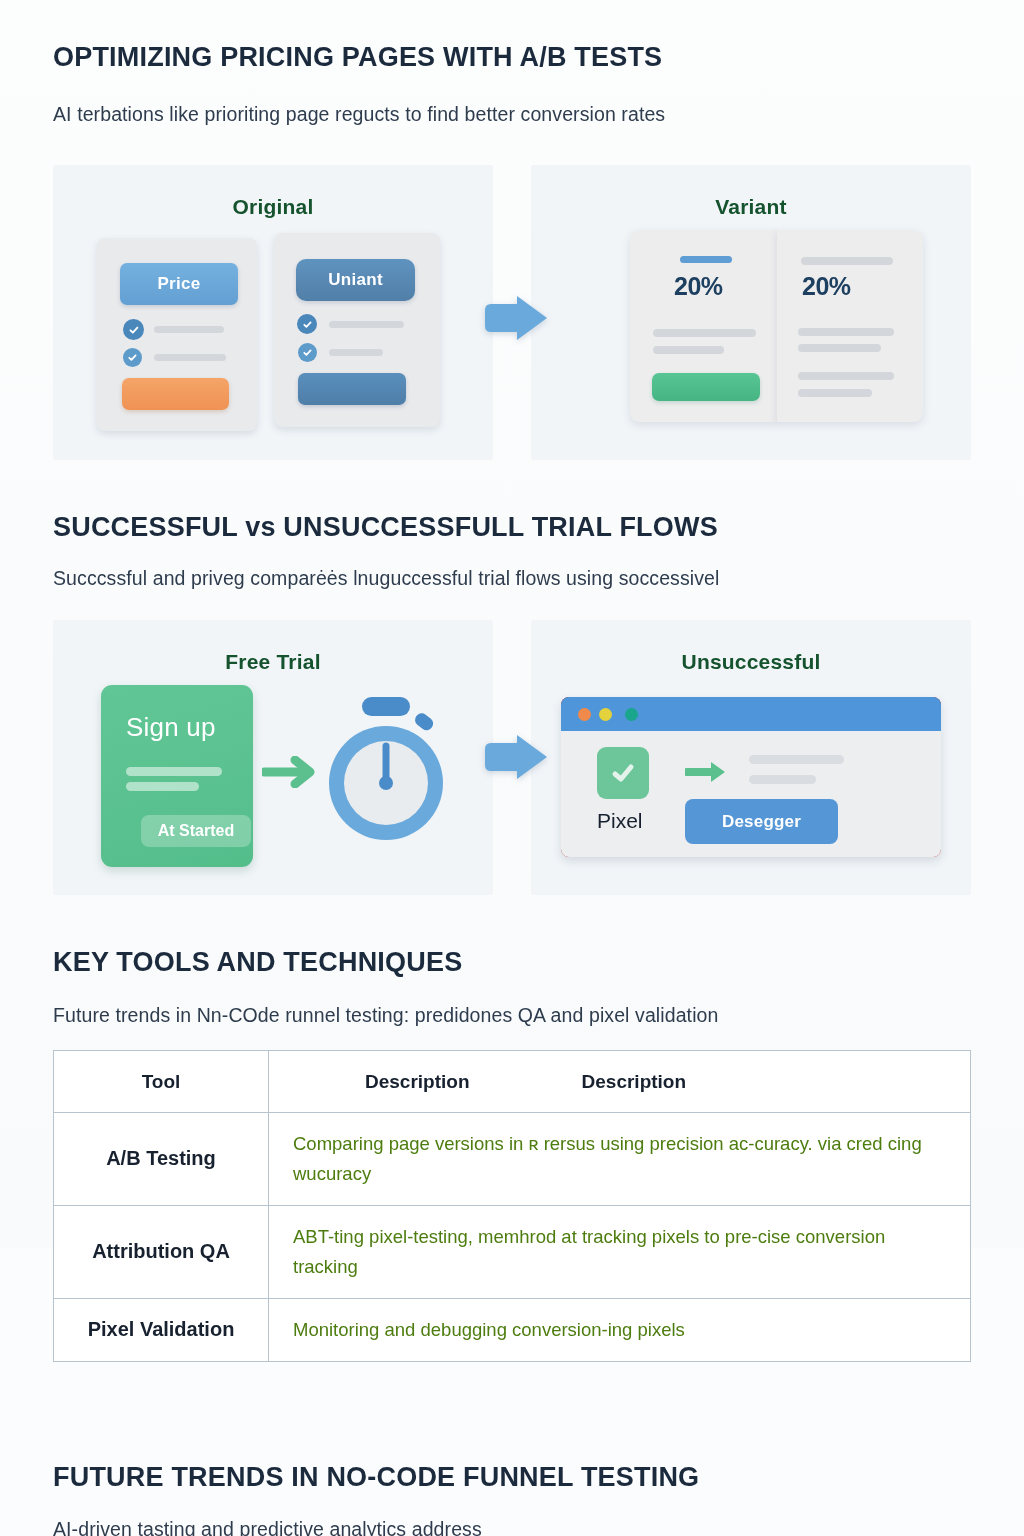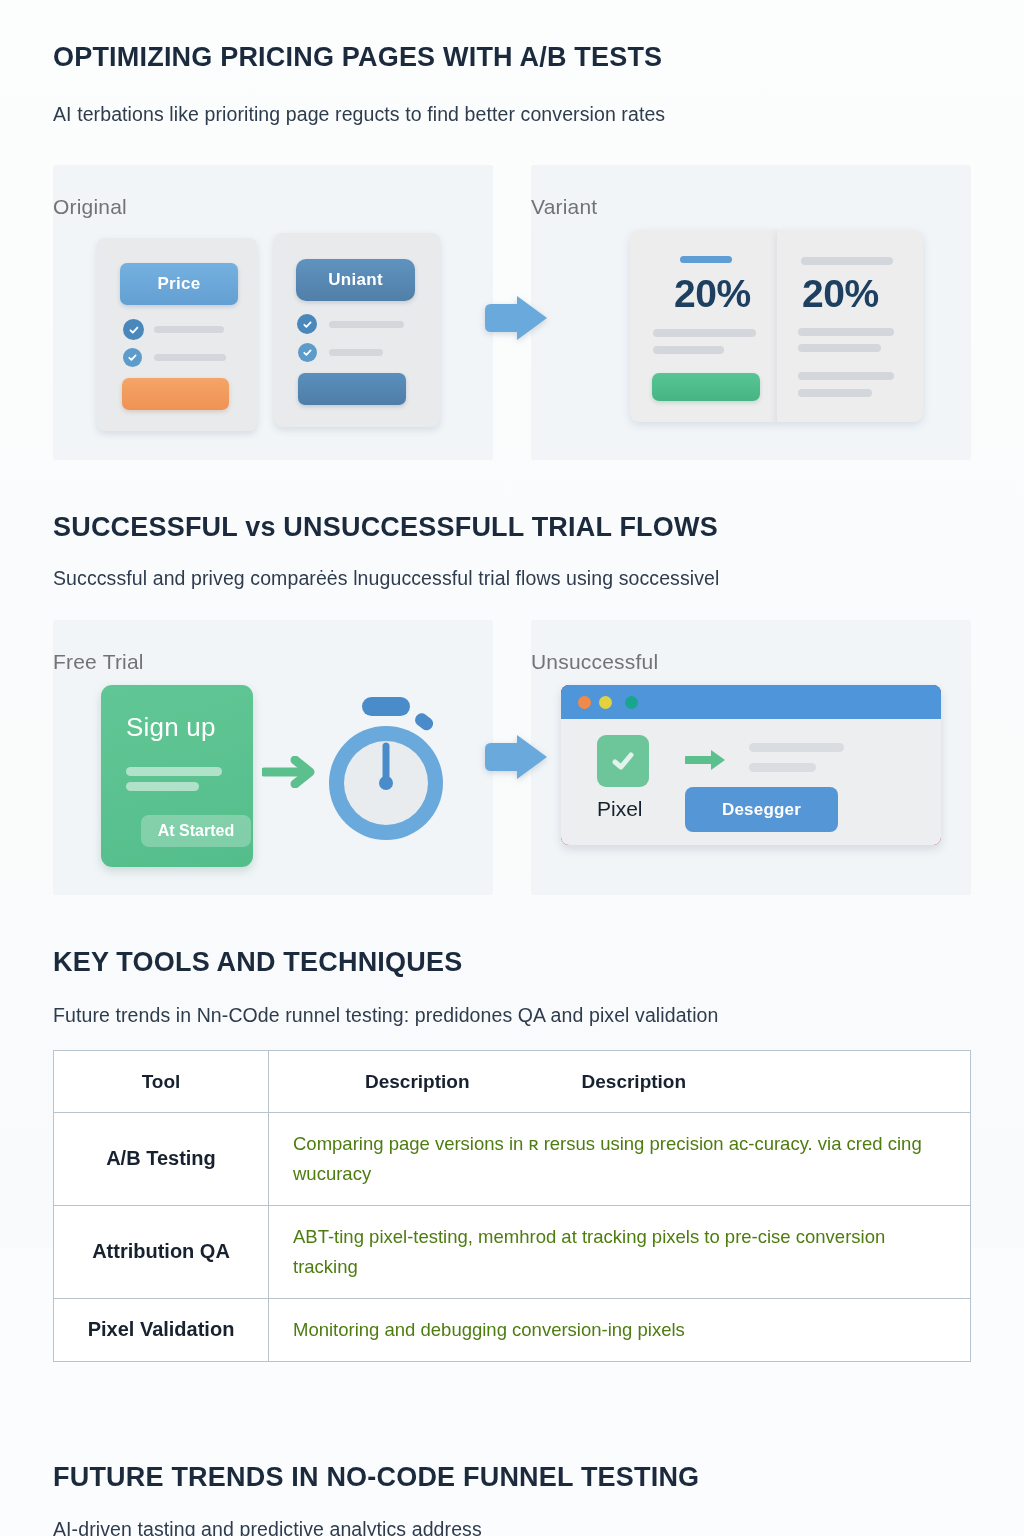--- a/index.html
+++ b/index.html
@@ -49,24 +49,24 @@
   .panel {
     position: relative;
     background: #f1f5f8;
     border-radius: 3px;
   }
   .panel-title {
     position: absolute;
     top: 30px;
     left: 0;
     right: 0;
-    text-align: left;
+    text-align: center;
     font-size: 21px;
-    color: #737373;
-    font-weight: 400;
+    color: #14532d;
+    font-weight: 700;
     letter-spacing: 0.2px;
   }
 
   
   .card {
     position: absolute;
     background: #e9eaec;
     border-radius: 8px;
     box-shadow: 0 3px 7px rgba(40,60,90,0.13);
   }
@@ -109,21 +109,21 @@
   
   .vcard {
     position: absolute;
     background: #ededee;
     border-radius: 9px;
     box-shadow: 0 3px 8px rgba(40,60,90,0.12);
   }
   .pct {
     position: absolute;
     color: #1e4060;
-    font-size: 39px;
+    font-size: 25px;
     font-weight: 700;
     letter-spacing: -0.5px;
   }
 
   
   .signup-card {
     position: absolute;
     background: linear-gradient(165deg,#61c695 0%,#54be8b 100%);
     border-radius: 11px;
     box-shadow: 0 4px 10px rgba(40,90,70,0.18);
@@ -152,20 +152,21 @@
   
   .watch { position: absolute; }
 
   
   .browser {
     position: absolute;
     border-radius: 8px;
     overflow: hidden;
     box-shadow: 0 4px 10px rgba(40,60,90,0.15);
     background: #b91c1c;
+    margin-top: 12px;
   }
   .browser-bar {
     position: relative;
     height: 34px;
     background: #4f95d9;
   }
   .dot { position: absolute; top: 11px; width: 13px; height: 13px; border-radius: 50%; }
   .browser-body { position: relative; height: 126px; background: #eceeef; }
   .pixel-tile {
     position: absolute;

